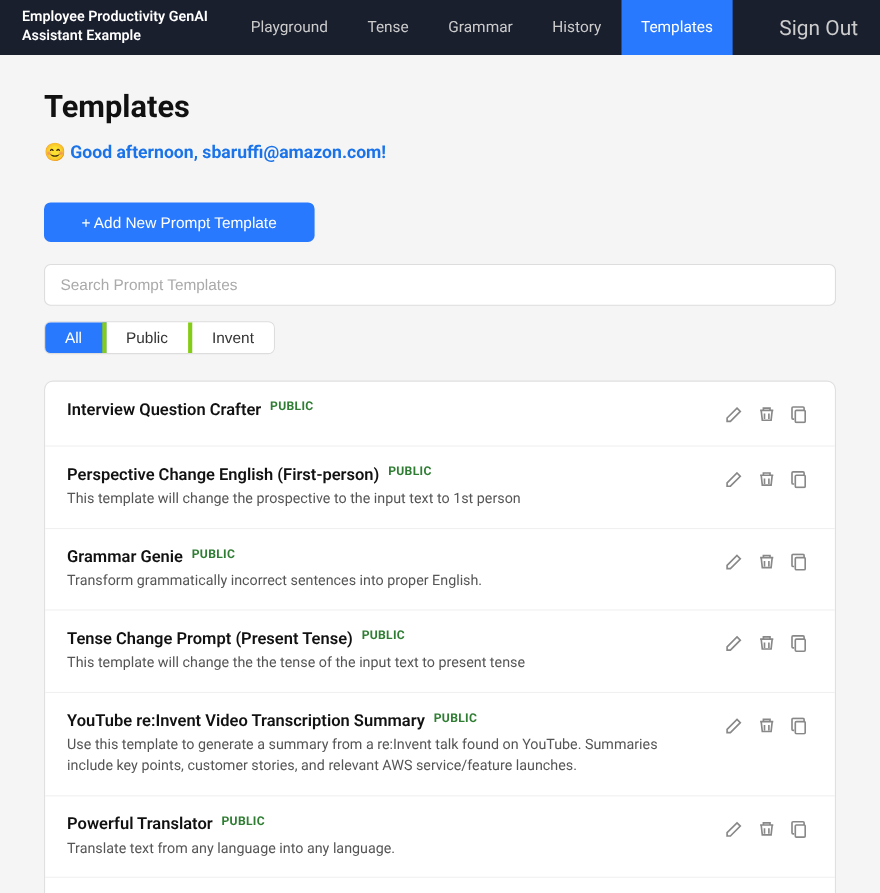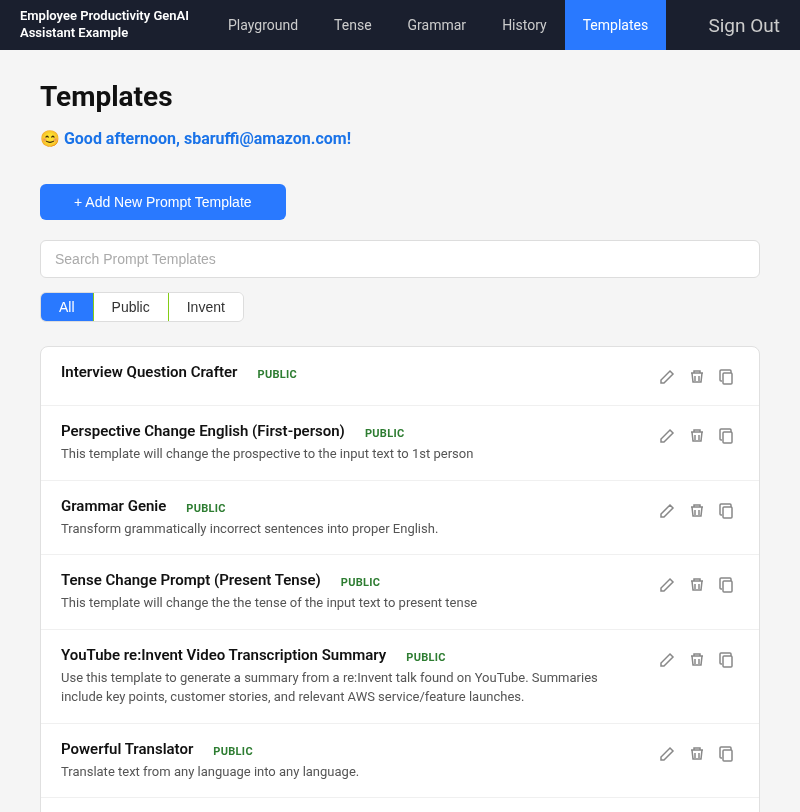--- a/index.html
+++ b/index.html
@@ -105,21 +105,21 @@
       border-radius: 6px;
       overflow: hidden;
       width: fit-content;
     }
     .filter-tab {
       padding: 6px 18px;
       font-size: 14px;
       cursor: pointer;
       background: #fff;
       border: none;
-      border-right: 1px solid #84cc16;
+      border-right: 4px solid #84cc16;
       color: #333;
     }
     .filter-tab:last-child { border-right: none; }
     .filter-tab.active {
       background: #2979ff;
       color: #fff;
     }
 
     
     .template-list {
@@ -135,22 +135,22 @@
       border-bottom: 1px solid #f0f0f0;
     }
     .template-item:last-child { border-bottom: none; }
     .template-info { flex: 1; }
     .template-name {
       font-size: 15px;
       font-weight: 600;
       color: #111;
       margin-bottom: 4px;
       display: flex;
-      align-items: flex-end;
-      gap: 20px;
+      align-items: flex-start;
+      gap: 8px;
       flex-wrap: wrap;
     }
     .template-desc {
       font-size: 13px;
       color: #555;
       line-height: 1.5;
     }
     .badge-public {
       font-size: 11px;
       font-weight: 700;

